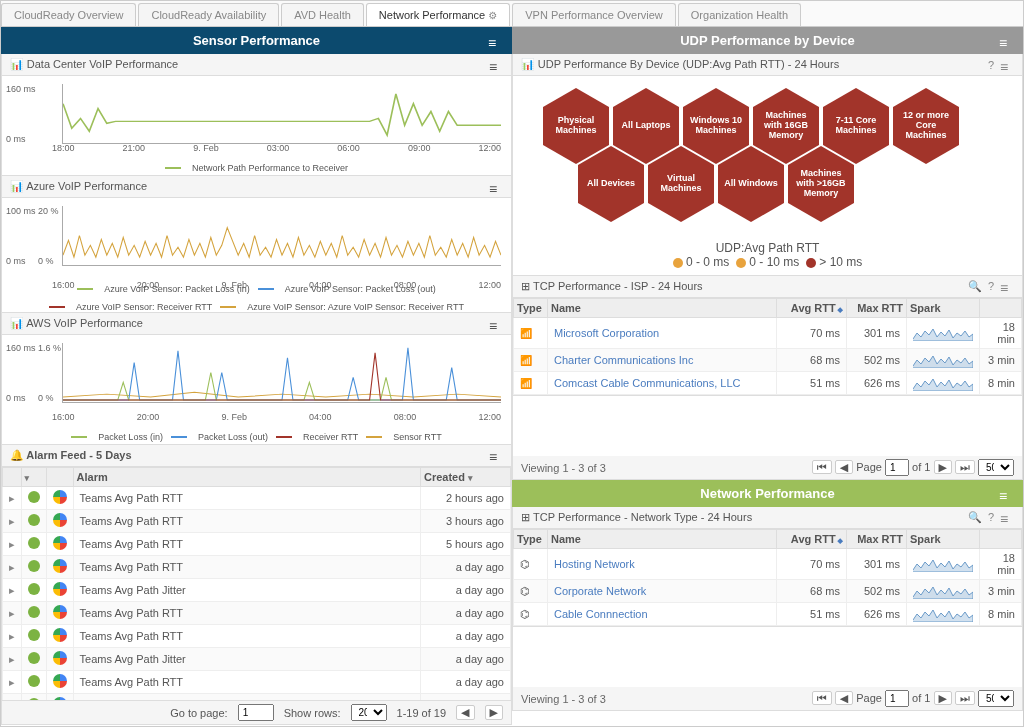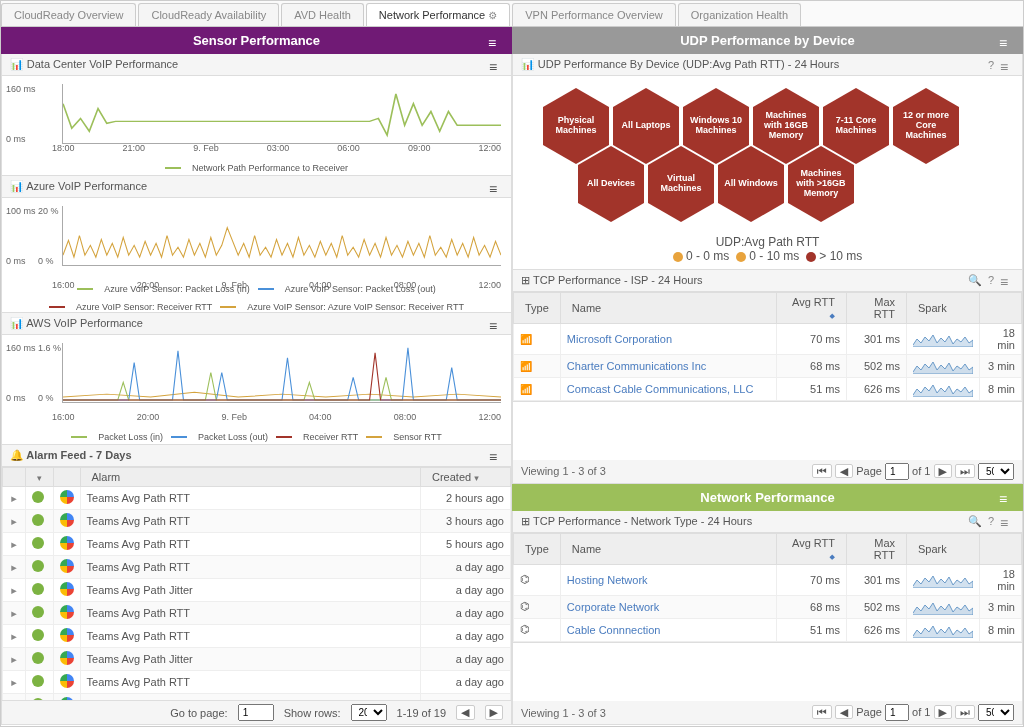--- a/index.html
+++ b/index.html
@@ -3,41 +3,41 @@
 <meta charset="utf-8">
 <style>
 *{box-sizing:border-box;margin:0;padding:0}
 body{font-family:Arial,Helvetica,sans-serif;font-size:11px;background:#fff;color:#333;width:1024px;height:727px;overflow:hidden;border:1px solid #ccc}
 .tabs{display:flex;border-bottom:1px solid #ccc;height:26px;background:#fafafa}
 .tab{padding:5px 12px;border:1px solid #ccc;border-bottom:none;margin-right:2px;margin-top:2px;border-radius:3px 3px 0 0;color:#888;background:#f5f5f5;cursor:pointer;font-size:11px}
 .tab.active{background:#fff;color:#333;font-weight:normal}
 .main{display:flex;height:698px}
 .col{width:50%;display:flex;flex-direction:column;overflow:hidden}
 .section-hdr{color:#fff;padding:6px 10px;font-weight:bold;font-size:13px;display:flex;justify-content:space-between;align-items:center}
-.hdr-blue{background:#701a75}
+.hdr-blue{background:#0c4a6e}
 .hdr-gray{background:#999}
 .hdr-orange{background:#e8a33d}
 .hdr-green{background:#9cbf5a}
 .menu-icon{width:14px;height:12px;display:inline-block}
 .menu-icon::before{content:"≡";font-size:14px}
 .panel-hdr{background:#f5f5f5;border:1px solid #ddd;border-top:none;padding:4px 8px;font-weight:normal;font-size:11px;display:flex;justify-content:space-between;align-items:center;color:#555}
 .panel-hdr .icons{display:flex;gap:6px;color:#888}
 .panel-body{border:1px solid #ddd;border-top:none;padding:4px;background:#fff}
 .chart{height:100px;position:relative}
 .yaxis{position:absolute;left:4px;top:8px;font-size:9px;color:#666;display:flex;flex-direction:column;justify-content:space-between;height:60px}
 .yaxis2{position:absolute;left:36px;top:8px;font-size:9px;color:#666;display:flex;flex-direction:column;justify-content:space-between;height:60px}
 .xaxis{position:absolute;bottom:22px;left:50px;right:10px;display:flex;justify-content:space-between;font-size:9px;color:#666}
 .plot{position:absolute;left:60px;right:10px;top:8px;height:60px;border-left:1px solid #aaa;border-bottom:1px solid #aaa}
 svg.line{width:100%;height:100%}
 .legend{position:absolute;bottom:2px;left:0;right:0;display:flex;flex-wrap:wrap;gap:8px;justify-content:center;font-size:9px;color:#555}
 .legend span{display:flex;align-items:center;gap:11px}
 .swatch{display:inline-block;width:16px;height:2px}
 .alarm-hdr{background:#f5f5f5;border:1px solid #ddd;border-top:none;padding:4px 8px;font-weight:bold;font-size:11px;display:flex;justify-content:space-between;color:#555}
 .grid{width:100%;border-collapse:collapse;font-size:11px;color:#555}
-.grid th{background:#eee;border:1px solid #ddd;padding:3px 11px;font-weight:normal;color:#555;text-align:left}
+.grid th{background:#eee;border:1px solid #ddd;padding:3px 3px;font-weight:bold;color:#555;text-align:left}
 .grid td{border:1px solid #eee;padding:3px 6px;vertical-align:middle}
 .grid tr:nth-child(even) td{background:#fafafa}
 .expand{color:#888;cursor:pointer;width:16px;text-align:center}
 .dot{width:12px;height:12px;border-radius:50%;display:inline-block}
 .dot-green{background:#7cb342}
 .clogo{width:14px;height:14px;border-radius:50%;background:conic-gradient(#4285f4 0 25%,#ea4335 0 50%,#fbbc05 0 75%,#34a853 0);display:inline-block}
 .pager{background:#f5f5f5;border:1px solid #ddd;border-top:none;padding:3px 8px;display:flex;align-items:center;gap:10px;font-size:11px;color:#555}
 .pager input,.pager select{font-size:10px;padding:1px 3px;width:36px}
 .pager .btn{border:1px solid #ccc;padding:0 4px;border-radius:2px;cursor:pointer;background:#fff}
 .hex-area{height:200px;position:relative;background:#fff;border:1px solid #ddd;border-top:none}
@@ -192,21 +192,21 @@
             <span>Receiver RTT</span>
           </span>
     <span>
             <i class="swatch" style="background:#d4a33d"></i>
             <span>Sensor RTT</span>
           </span>
    </div>
   </div>
 
   <div class="alarm-hdr">
-   <span><span class="bell"></span> <span>Alarm Feed - 7 Days</span></span>
+   <span><span class="bell"></span> <span>Alarm Feed - 5 Days</span></span>
    <span class="menu-icon"></span>
   </div>
   <div style="flex:1;overflow:auto;border:1px solid #ddd;border-top:none">
    <table class="grid">
     <thead>
             <tr>
      <th style="width:18px"></th>
               <th style="width:18px"><span class="filter"></span></th>
               <th style="width:24px"></th>
      <th>Alarm</th>

